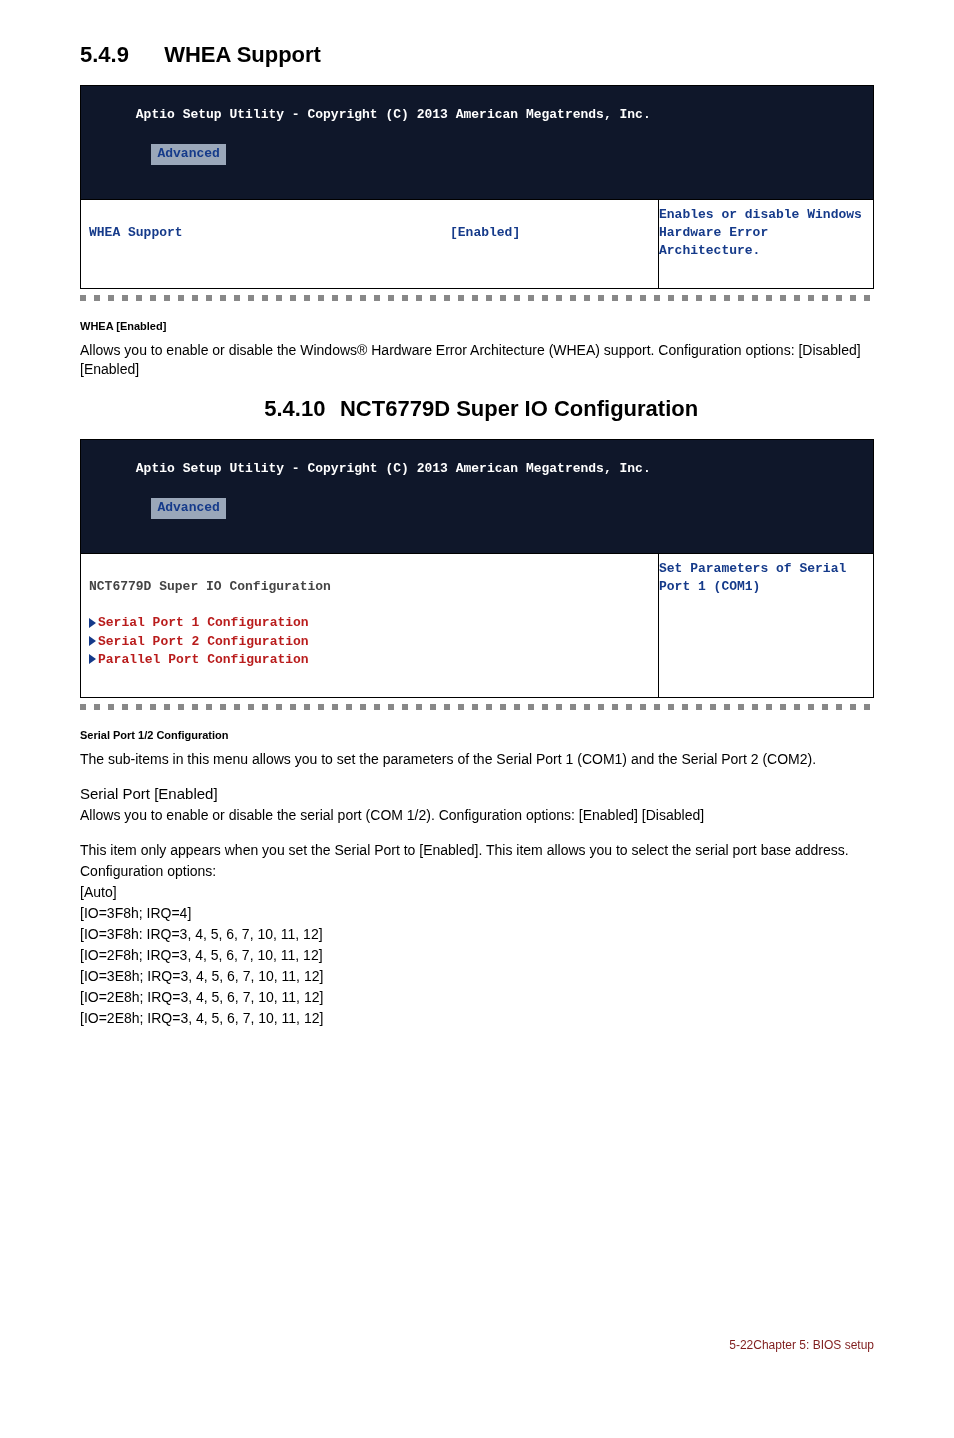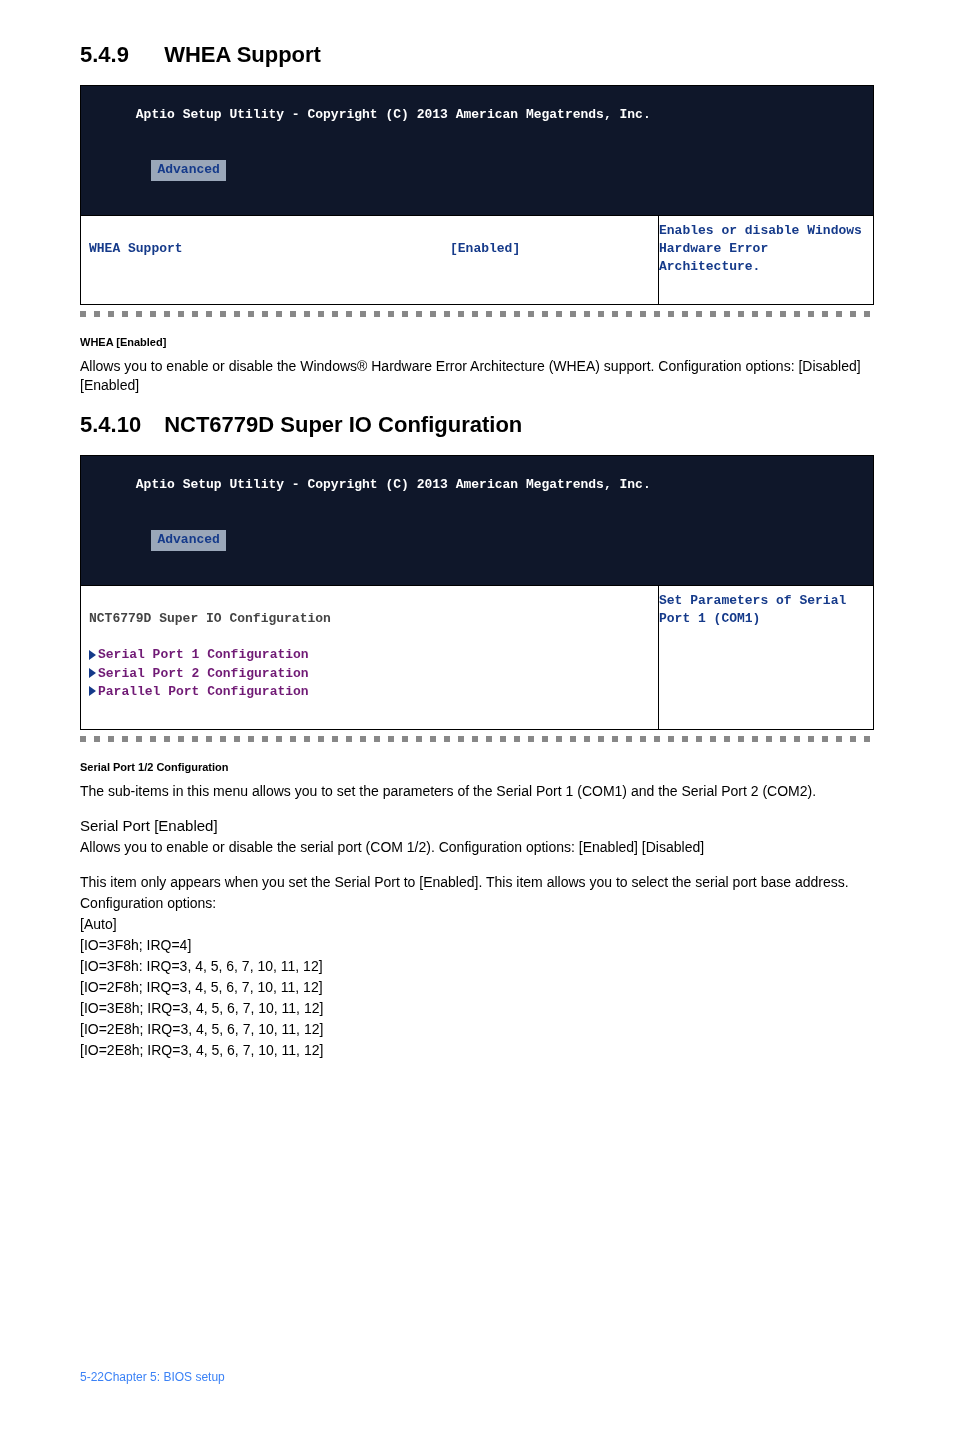--- a/index.html
+++ b/index.html
@@ -31,35 +31,35 @@
     color: #fff;
     padding: 2px 8px 16px 8px;
     font-weight: bold;
     white-space: pre;
   }
   .bios-tab {
     display: inline-block;
     background: #9aa7b9;
     color: #153a8a;
     padding: 1px 6px;
-    margin-top: 18px;
+    margin-top: 2px;
     font-weight: bold;
   }
   .bios-body {
     display: flex;
     border-top: 1px solid #000;
   }
   .bios-left {
     flex: 1;
     padding: 6px 8px 10px 8px;
     color: #153a8a;
     font-weight: bold;
     white-space: pre;
   }
-  .bios-left .submenu { color: #701a75; }
+  .bios-left .submenu { color: #b91c1c; }
   .bios-left .gray { color: #444; font-weight: bold; }
   .bios-left .arrow {
     display: inline-block;
     width: 0; height: 0;
     border-top: 5px solid transparent;
     border-bottom: 5px solid transparent;
     border-left: 7px solid #153a8a;
     margin-right: 2px;
     vertical-align: middle;
   }
@@ -85,23 +85,23 @@
   .sub-sub-heading {
     font-size: 15px;
     font-weight: normal;
     margin-top: 4px;
     margin-bottom: 2px;
   }
   p { margin-bottom: 14px; }
   .opt-block { margin-bottom: 14px; line-height: 1.5; }
   .footer {
     display: flex;
-    justify-content: flex-start;
+    justify-content: flex-end;
     font-size: 12px;
-    color: #3b82f6;
+    color: #7f1d1d;
     margin-top: 300px;
     padding-top: 8px;
   }
   .value-col { display:inline-block; }
   .whea-row { display:flex; }
   .whea-key { flex:1; }
   .whea-val { width: 200px; }
 </style>
 </head>
 <body>
@@ -123,21 +123,21 @@
     <div class="bios-right">Enables or disable Windows Hardware Error Architecture.</div>
   </div>
 </div>
 <div class="tear-edge"></div>
 
 <div>
   <div class="sub-heading">WHEA [Enabled]</div>
   <p>Allows you to enable or disable the Windows® Hardware Error Architecture (WHEA) support. Configuration options: [Disabled] [Enabled]</p>
 </div>
 
-<h2 class="section-heading" style="margin-top:13px;">
+<h2 class="section-heading" style="margin-top:13px;text-align:center;">
   <span class="section-num">5.4.10</span>
   <span>NCT6779D Super IO Configuration</span>
 </h2>
 
 <div class="bios-box">
   <div class="bios-header">
     <span>  Aptio Setup Utility - Copyright (C) 2013 American Megatrends, Inc.</span><br>
     <span style="white-space:pre">    </span><span class="bios-tab">Advanced</span>
   </div>
   <div class="bios-body">

